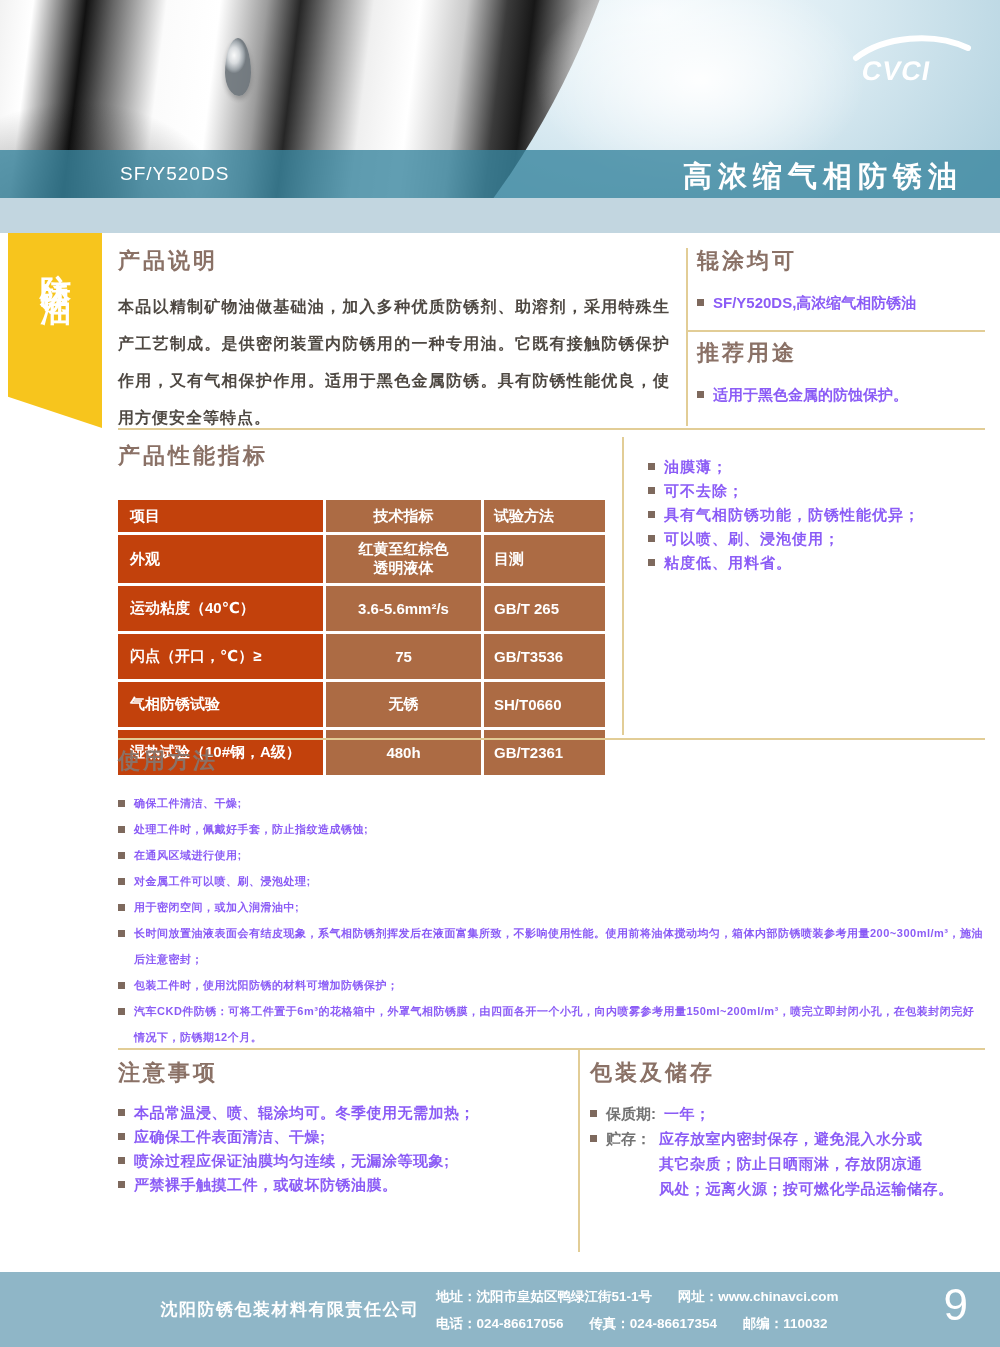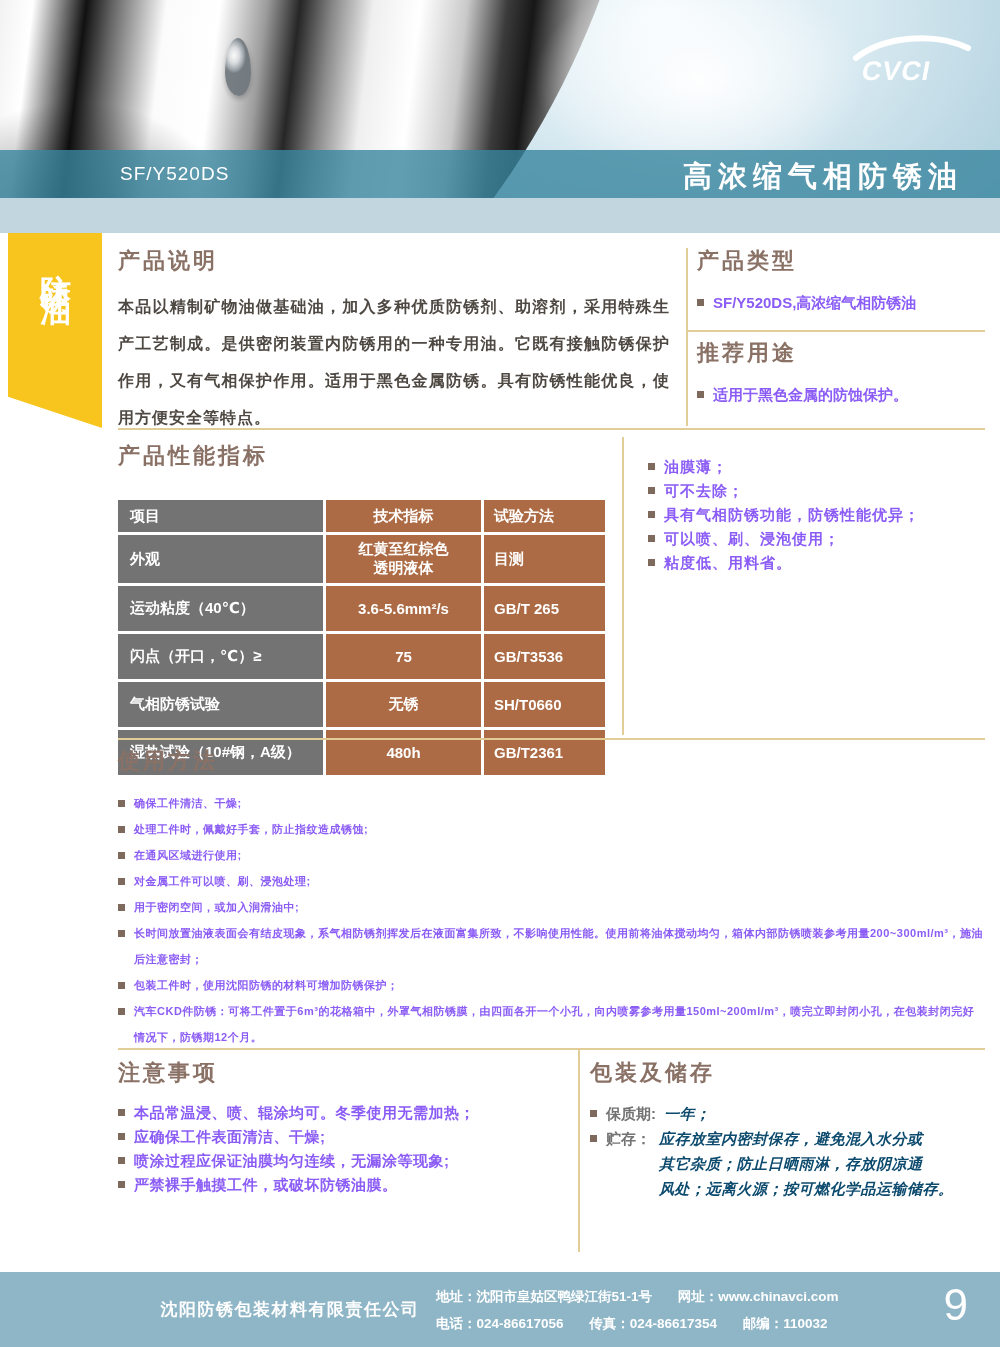--- a/index.html
+++ b/index.html
@@ -50,21 +50,21 @@
   
   .sec-type{position:absolute;left:697px;top:246px;width:288px;}
   .sec-use{position:absolute;left:697px;top:338px;width:288px;}
   .sec-type .list,.sec-use .list{margin-top:18px;}
   .sec-type .sq,.sec-use .sq{margin-top:5px;}
   .sec-type .btxt,.sec-use .btxt{font-size:15px;line-height:18px;}
   
   .sec-perf{position:absolute;left:118px;top:441px;width:504px;}
   table.perf{border-collapse:separate;border-spacing:3px;margin:26px 0 0 -3px;}
   table.perf th,table.perf td{color:#ffffff;font-size:15px;font-weight:600;padding:0 10px;}
-  .c1{width:183px;background:#737373;text-align:left;padding-left:12px !important;}
+  .c1{width:183px;background:#c2410c;text-align:left;padding-left:12px !important;}
   .c2{width:135px;background:#ac6b44;text-align:center;}
   .c3{width:101px;background:#ac6b44;text-align:left;}
   tr.h-row th{height:32px;}
   tr.r-big td{height:48px;}
   tr.r-std td{height:45px;}
   .pre{white-space:pre-line;}
   
   .sec-feat{position:absolute;left:648px;top:441px;width:337px;}
   .sec-feat .list{margin-top:14px;}
   .sec-feat li{line-height:24px;}
@@ -81,21 +81,21 @@
   .sec-notes .list{margin-top:13px;}
   .sec-notes li{line-height:24px;}
   .sec-notes .sq{margin-top:8px;}
   .sec-notes .btxt{font-size:15px;letter-spacing:.5px;}
   
   .sec-store{position:absolute;left:590px;top:1058px;width:395px;}
   .sec-store .rows{margin-top:13px;}
   .srow{display:flex;align-items:flex-start;line-height:25px;}
   .srow .sq{margin-top:9px;}
   .slabel{flex:none;font-size:15px;color:#737373;font-weight:600;margin-right:8px;}
-  .stext{font-size:15px;color:#0c4a6e;font-weight:600;white-space:pre-line;letter-spacing:.5px;font-style:italic;}
+  .stext{font-size:15px;color:#8b5cf6;font-weight:600;white-space:pre-line;letter-spacing:.5px;}
   
   .footer{position:absolute;left:0;top:1272px;width:1000px;height:75px;background:#8fb6c7;color:#ffffff;}
   .company{position:absolute;left:150px;top:26px;width:280px;text-align:center;
     font-size:17px;font-weight:bold;letter-spacing:1.5px;}
   .contact{position:absolute;left:436px;top:11px;font-size:13.5px;font-weight:bold;line-height:27px;}
   .contact .seg{margin-right:22px;}
   .pageno{position:absolute;right:32px;top:8px;font-size:44px;font-weight:400;}
 </style>
 </head>
 <body>
@@ -125,21 +125,21 @@
 
   <section class="sec-desc">
     <h2>产品说明</h2>
     <p>本品以精制矿物油做基础油，加入多种优质防锈剂、助溶剂，采用特殊生产工艺制成。是供密闭装置内防锈用的一种专用油。它既有接触防锈保护作用，又有气相保护作用。适用于黑色金属防锈。具有防锈性能优良，使用方便安全等特点。</p>
   </section>
 
   <div class="vline" style="left:686px;top:248px;height:178px;"></div>
   <div class="hline" style="left:686px;top:330px;width:299px;"></div>
 
   <section class="sec-type">
-    <h2>产品类型</h2>
+    <h2>辊涂均可</h2>
     <ul class="list">
       <li>
         <span class="sq"></span>
         <span class="btxt">SF/Y520DS,高浓缩气相防锈油</span>
       </li>
     </ul>
   </section>
 
   <section class="sec-use">
     <h2>推荐用途</h2>

